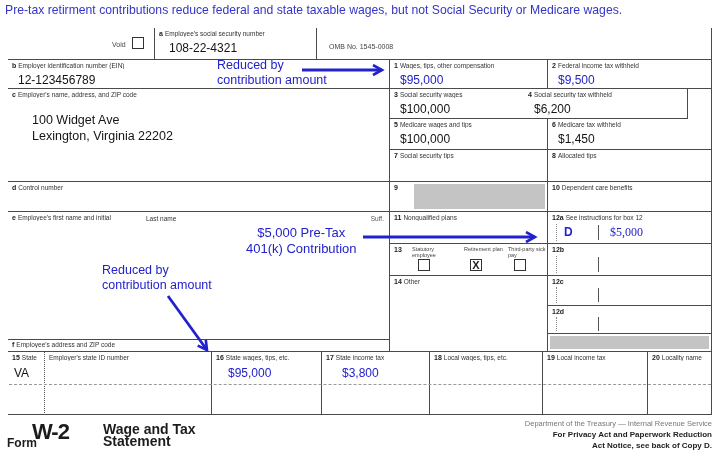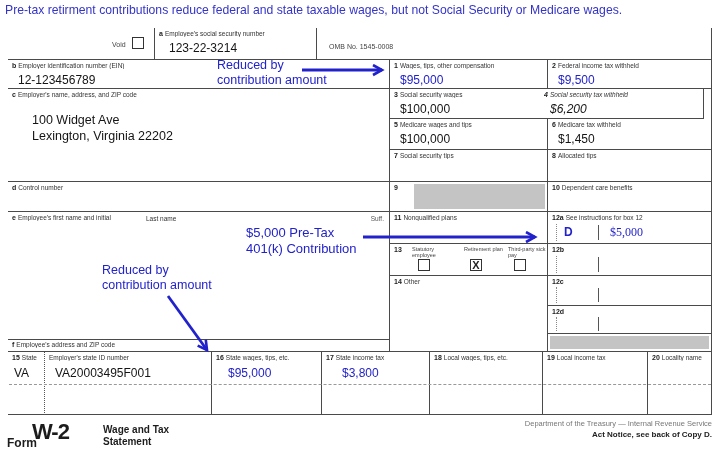--- a/index.html
+++ b/index.html
@@ -28,39 +28,39 @@
            border-top:1px dashed #999;}
   .arrows{position:absolute;left:0;top:0;pointer-events:none;z-index:6;}
   .tinygray{color:#555;}
   .footer-dept{position:absolute;right:8px;top:419px;font-size:7.5px;color:#777;
                text-align:right;white-space:nowrap;}
   .footer-priv{position:absolute;right:8px;top:430px;font-size:8px;font-weight:bold;
                color:#222;text-align:right;line-height:10.5px;white-space:nowrap;}
   .w2{position:absolute;left:32px;top:419px;font-size:22px;font-weight:bold;
       color:#1c1c1c;letter-spacing:-1px;}
   .formword{position:absolute;left:7px;top:436px;font-size:12px;font-weight:bold;color:#1c1c1c;}
-  .w2title{position:absolute;left:103px;top:424px;font-size:10px;font-weight:bold;
+  .w2title{position:absolute;left:103px;top:424px;font-size:14px;font-weight:bold;
            color:#1c1c1c;line-height:11.5px;white-space:nowrap;}
 </style>
 </head>
 <body>
 
 <div class="stage">
 
   <div class="note">Pre-tax retirment contributions reduce federal and state taxable wages, but not Social Security or Medicare wages.</div>
 
   <div class="outline"></div>
 
   <div class="cell" style="left:8px;top:28px;width:147px;height:32px;">
     <span style="position:absolute;left:104px;top:13px;font-size:7px;color:#444;">Void</span>
     <span class="checkbox" style="left:124px;top:9px;"></span>
   </div>
   <div class="cell" style="left:155px;top:28px;width:162px;height:32px;">
     <div class="boxlbl"><span class="num">a</span><span>Employee's social security number</span></div>
-    <div class="val" style="left:14px;">123-22-3214</div>
+    <div class="val" style="left:14px;">108-22-4321</div>
   </div>
   <div class="cell" style="left:317px;top:28px;width:395px;height:32px;">
     <span style="position:absolute;left:12px;top:15px;font-size:7px;color:#444;">OMB No. 1545-0008</span>
   </div>
 
   <div class="cell" style="left:8px;top:60px;width:382px;height:29px;">
     <div class="boxlbl"><span class="num">b</span><span>Employer identification number (EIN)</span></div>
     <div class="val">12-123456789</div>
   </div>
   <div class="cell" style="left:390px;top:60px;width:158px;height:29px;">
@@ -76,21 +76,21 @@
     <div class="boxlbl"><span class="num">c</span><span>Employer's name, address, and ZIP code</span></div>
     <div class="addr">
       <div>100 Widget Ave</div>
       <div>Lexington, Virginia 22202</div>
     </div>
   </div>
   <div class="cell" style="left:390px;top:89px;width:158px;height:30px;">
     <div class="boxlbl"><span class="num">3</span><span>Social security wages</span></div>
     <div class="val">$100,000</div>
   </div>
-  <div class="cell" style="left:540px;top:89px;width:164px;height:30px;font-style:italic;">
+  <div class="cell" style="left:524px;top:89px;width:164px;height:30px;">
     <div class="boxlbl"><span class="num">4</span><span>Social security tax withheld</span></div>
     <div class="val">$6,200</div>
   </div>
   <div class="cell" style="left:390px;top:119px;width:158px;height:31px;">
     <div class="boxlbl"><span class="num">5</span><span>Medicare wages and tips</span></div>
     <div class="val">$100,000</div>
   </div>
   <div class="cell" style="left:548px;top:119px;width:164px;height:31px;">
     <div class="boxlbl"><span class="num">6</span><span>Medicare tax withheld</span></div>
     <div class="val">$1,450</div>
@@ -167,21 +167,20 @@
   <div class="cell" style="left:8px;top:340px;width:382px;height:12px;">
     <div class="boxlbl" style="top:1px;"><span class="num">f</span><span>Employee's address and ZIP code</span></div>
   </div>
 
   <div class="cell" style="left:8px;top:352px;width:37px;height:63px;border-right:1px dotted #555;">
     <div class="boxlbl"><span class="num">15</span><span>State</span></div>
     <div class="val" style="left:6px;top:14px;">VA</div>
   </div>
   <div class="cell" style="left:45px;top:352px;width:167px;height:63px;">
     <div class="boxlbl"><span>Employer's state ID number</span></div>
-    <div class="val" style="left:10px;top:14px;">VA20003495F001</div>
   </div>
   <div class="cell" style="left:212px;top:352px;width:110px;height:63px;">
     <div class="boxlbl"><span class="num">16</span><span>State wages, tips, etc.</span></div>
     <div class="val blue" style="left:16px;top:14px;">$95,000</div>
   </div>
   <div class="cell" style="left:322px;top:352px;width:108px;height:63px;">
     <div class="boxlbl"><span class="num">17</span><span>State income tax</span></div>
     <div class="val blue" style="left:20px;top:14px;">$3,800</div>
   </div>
   <div class="cell" style="left:430px;top:352px;width:113px;height:63px;">
@@ -192,21 +191,21 @@
   </div>
   <div class="cell" style="left:648px;top:352px;width:64px;height:63px;">
     <div class="boxlbl"><span class="num">20</span><span>Locality name</span></div>
   </div>
   <div class="dashdiv"></div>
 
   <div class="ann" style="left:217px;top:58px;">
     <div>Reduced by</div>
     <div>contribution amount</div>
   </div>
-  <div class="ann" style="left:246px;top:225px;font-size:13px;line-height:15.5px;">
+  <div class="ann" style="left:246px;top:225px;font-size:13px;line-height:15.5px;text-align:center;">
     <div>$5,000 Pre-Tax</div>
     <div>401(k) Contribution</div>
   </div>
   <div class="ann" style="left:102px;top:263px;">
     <div>Reduced by</div>
     <div>contribution amount</div>
   </div>
 
   <svg class="arrows" width="720" height="457" viewBox="0 0 720 457">
     <defs>
@@ -220,16 +219,17 @@
   </svg>
 
   <div class="formword">Form</div>
   <div class="w2">W-2</div>
   <div class="w2title">
     <div>Wage and Tax</div>
     <div>Statement</div>
   </div>
   <div class="footer-dept">Department of the Treasury — Internal Revenue Service</div>
   <div class="footer-priv">
+    <div>For Privacy Act and Paperwork Reduction</div>
     <div>Act Notice, see back of Copy D.</div>
   </div>
 
 </div>
 
 </body></html>

